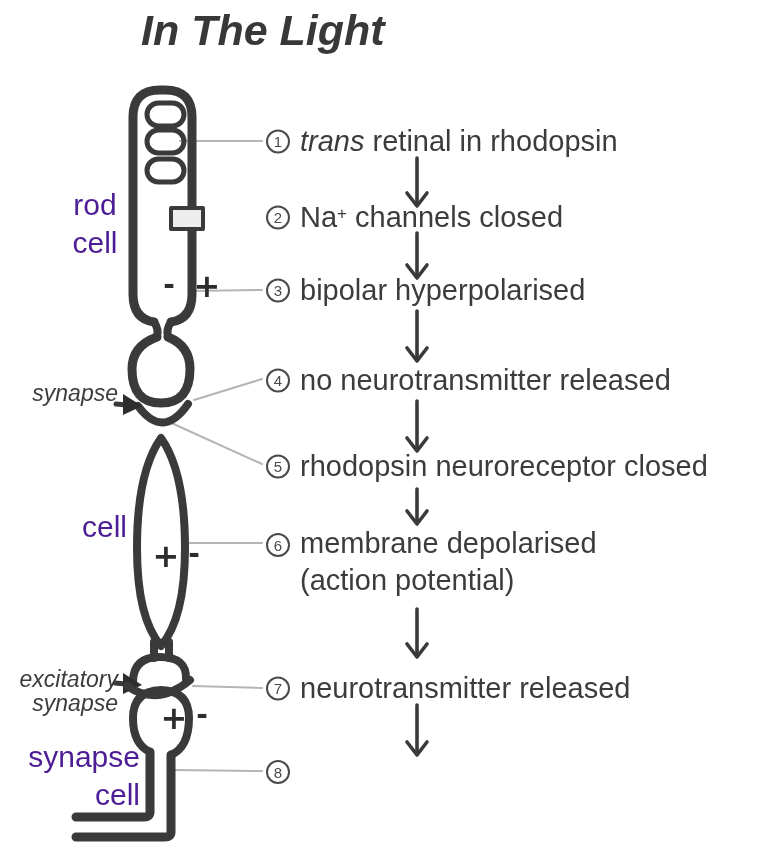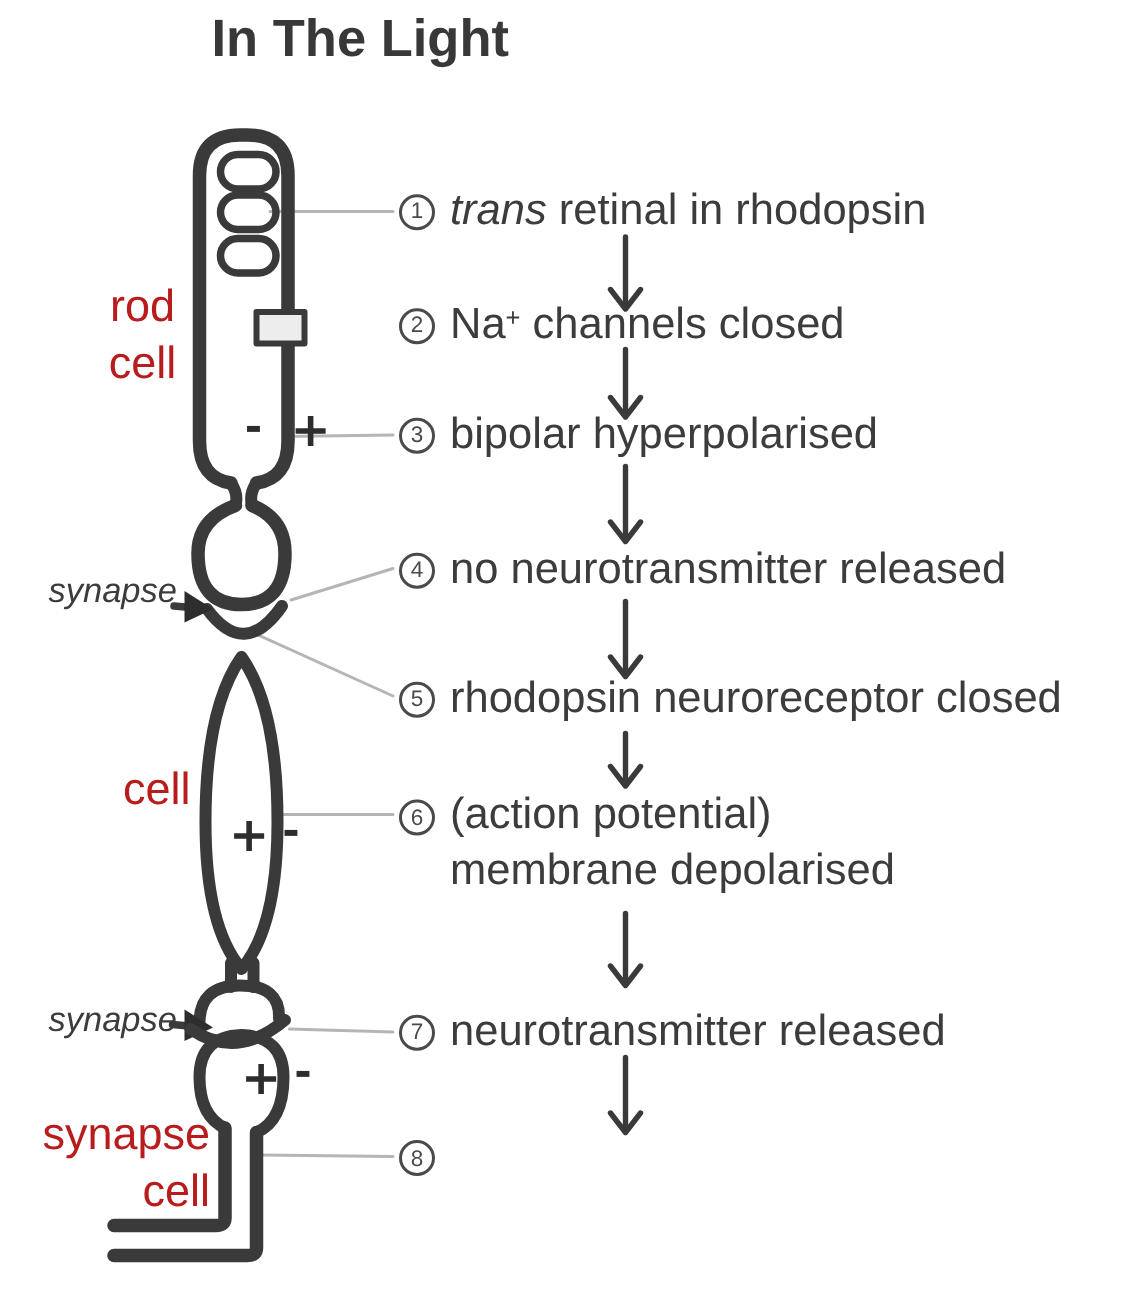--- a/index.html
+++ b/index.html
@@ -1,21 +1,21 @@
 <!DOCTYPE html>
 <html><head>
 <meta charset="utf-8">
 <style>
   html,body{margin:0;padding:0;background:#ffffff;}
   .stage{position:relative;width:760px;height:863px;background:#fff;overflow:hidden;
          font-family:"Liberation Sans",sans-serif;color:#3c3c3c;}
   .layer{position:absolute;left:0;top:0;}
-  .title{position:absolute;left:141px;top:6px;font-size:35px;font-weight:bold;
-         letter-spacing:0px;color:#383838;white-space:nowrap;}
-  .cell-label{position:absolute;font-size:30px;line-height:38px;color:#b91c1c;}
+  .title{position:absolute;left:141px;top:6px;font-size:43px;font-weight:bold;
+         letter-spacing:0px;color:#383838;white-space:nowrap;font-style:italic;}
+  .cell-label{position:absolute;font-size:30px;line-height:38px;color:#4c1d95;}
   .cell-label div{white-space:nowrap;}
   .rod-label{left:36px;top:186px;width:118px;text-align:center;}
   .bipolar-label{left:0px;top:508px;width:127px;text-align:right;}
   .ganglion-label{left:0px;top:738px;width:140px;text-align:right;}
   .syn-label{position:absolute;font-size:23px;font-style:italic;line-height:24px;
              text-align:right;color:#3c3c3c;left:0;width:118px;}
   .inhib-label{top:381px;}
   .excit-label{top:667px;}
   .step{position:absolute;left:266px;display:flex;align-items:center;
         transform:translateY(-50%);white-space:nowrap;}
@@ -135,20 +135,21 @@
   </div>
   <div class="cell-label ganglion-label">
     <div>synapse</div>
     <div>cell</div>
   </div>
 
   <div class="syn-label inhib-label">
     <div>synapse</div>
   </div>
   <div class="syn-label excit-label">
+    <div>excitatory</div>
     <div>synapse</div>
   </div>
 
   <span class="sign" style="left:169px;top:285px;font-size:28px;">-</span>
   <span class="sign" style="left:207px;top:286px;font-size:32px;">+</span>
   <span class="sign" style="left:166px;top:556px;font-size:32px;">+</span>
   <span class="sign" style="left:194px;top:554px;font-size:28px;">-</span>
   <span class="sign" style="left:174px;top:718px;font-size:32px;">+</span>
   <span class="sign" style="left:202px;top:715px;font-size:28px;">-</span>
 
@@ -168,22 +169,22 @@
     <span class="num">4</span>
     <span class="txt">no neurotransmitter released</span>
   </div>
   <div class="step" style="top:466px;">
     <span class="num">5</span>
     <span class="txt">rhodopsin neuroreceptor closed</span>
   </div>
   <div class="step two-line" style="top:562px;">
     <span class="num">6</span>
     <span class="txt">
+      <span>membrane depolarised</span>
       <span>(action potential)</span>
-      <span>membrane depolarised</span>
     </span>
   </div>
   <div class="step" style="top:688px;">
     <span class="num">7</span>
     <span class="txt">neurotransmitter released</span>
   </div>
   <div class="step" style="top:772px;">
     <span class="num">8</span>
   </div>
 

